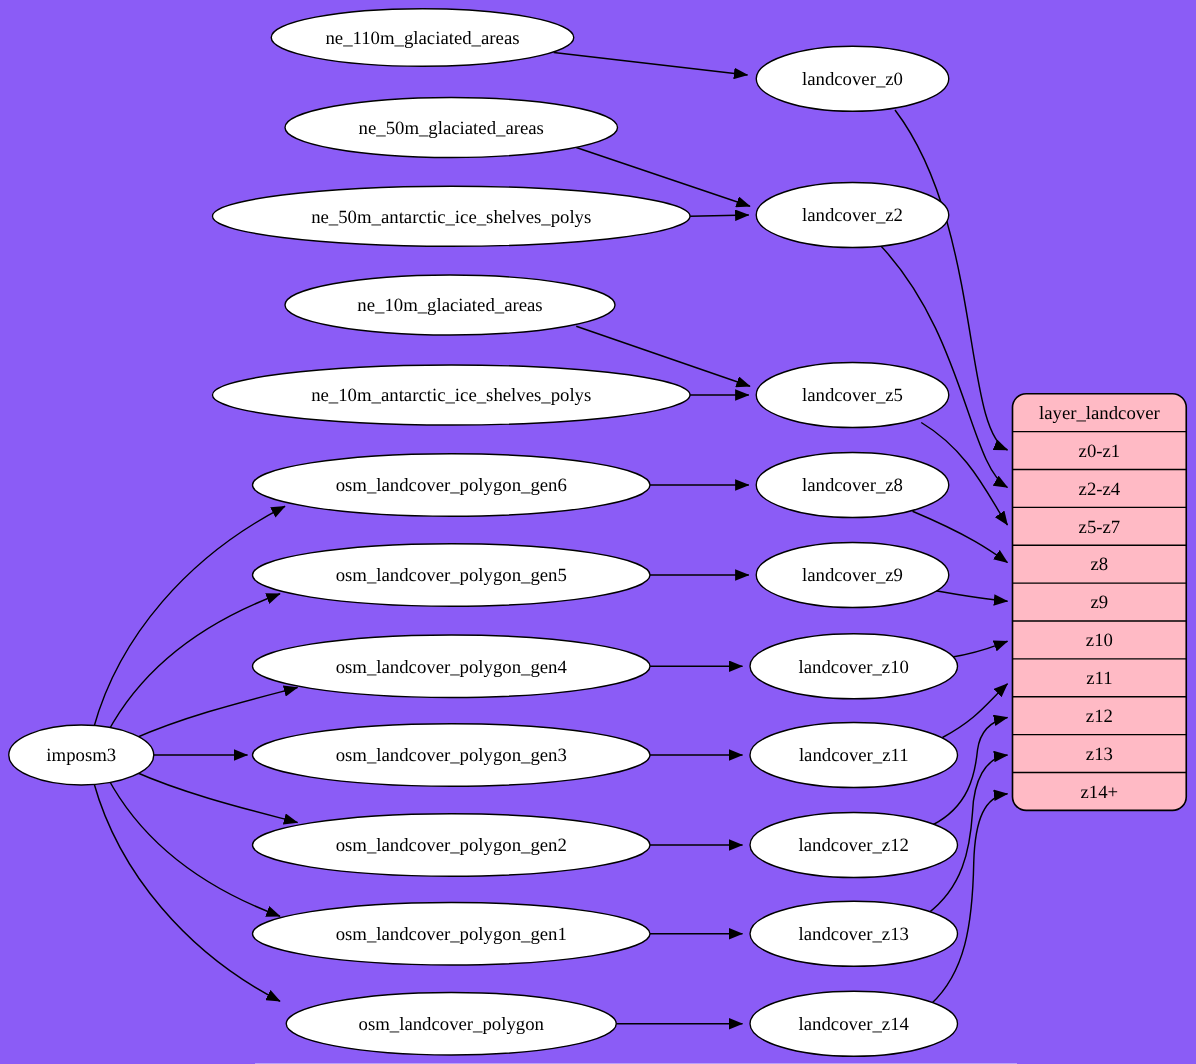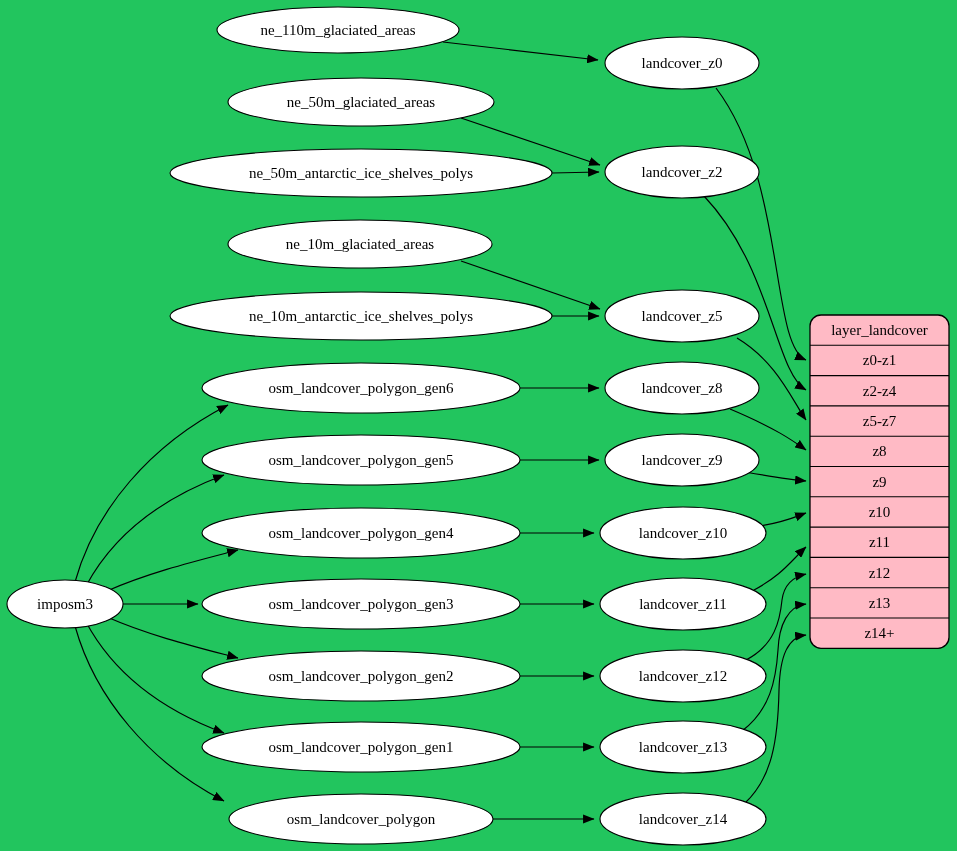--- a/index.html
+++ b/index.html
@@ -4,21 +4,21 @@
 <style>
   html, body {
     margin: 0;
     padding: 0;
     background: #ffffff;
   }
   .canvas {
     position: relative;
     width: 957px;
     height: 851px;
-    background: #22c55e;
+    background: #8b5cf6;
     font-family: "Liberation Serif", "DejaVu Serif", serif;
   }
   svg text {
     font-family: "Liberation Serif", "DejaVu Serif", serif;
     fill: #000000;
   }
   .edge {
     fill: none;
     stroke: #000000;
     stroke-width: 1.15;

